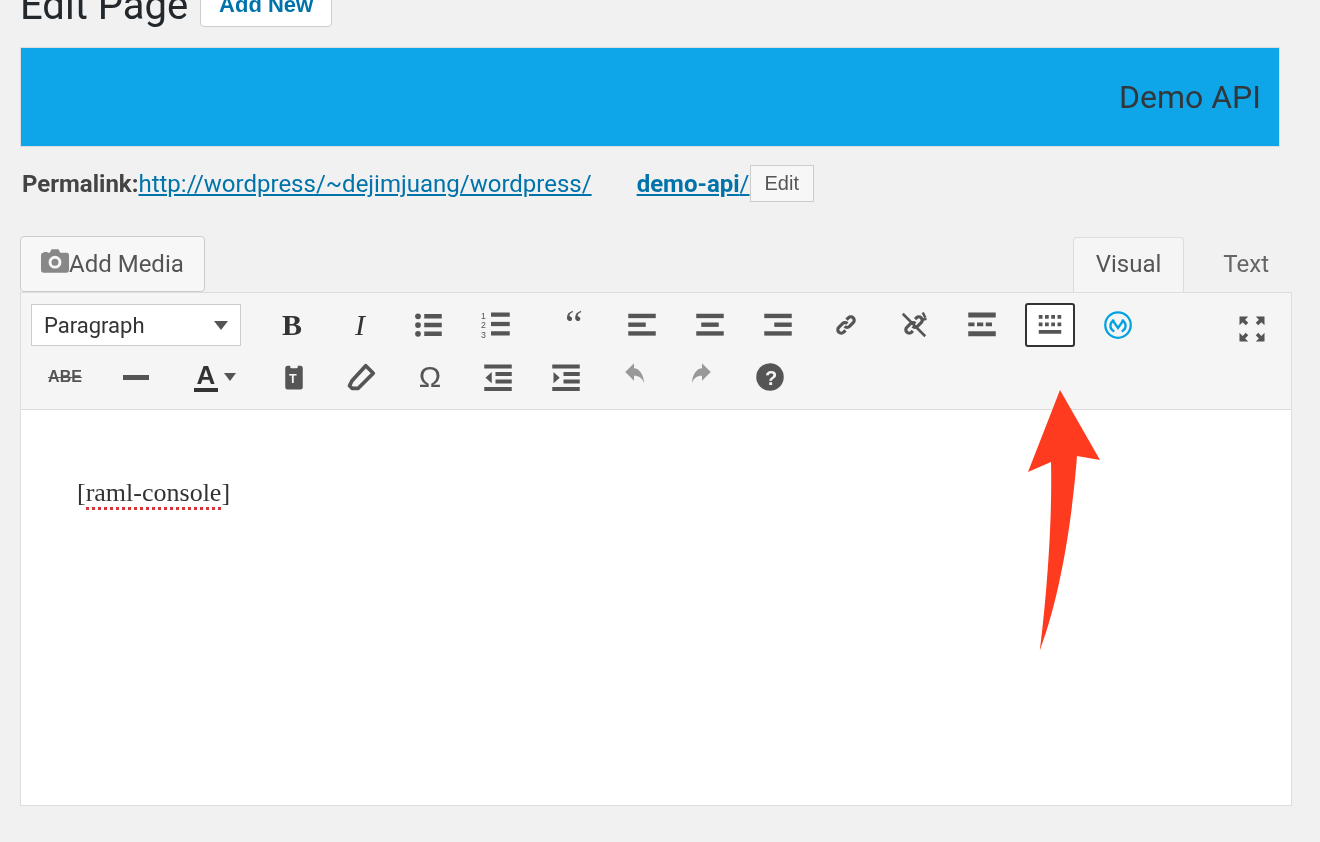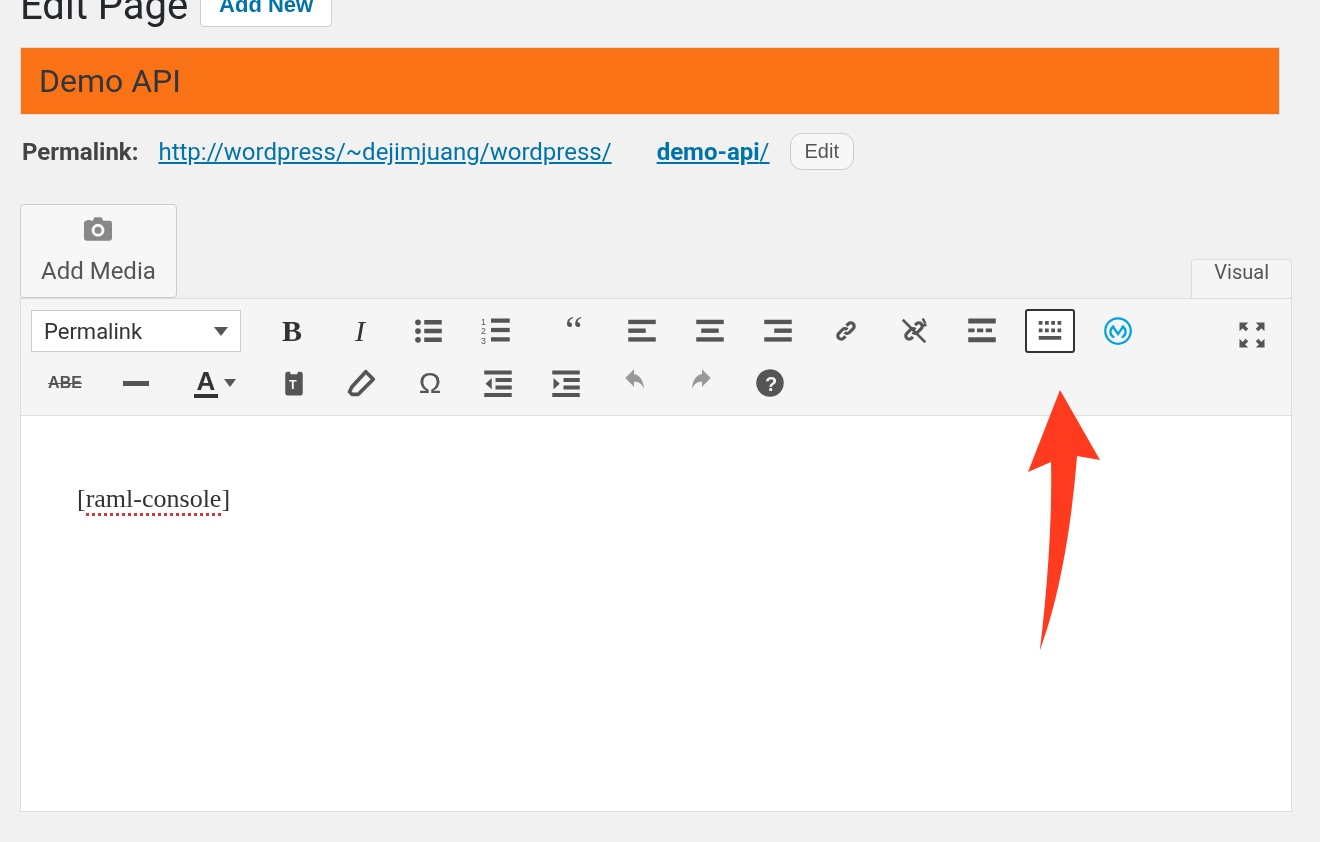--- a/index.html
+++ b/index.html
@@ -33,78 +33,78 @@
     font-weight: 600;
     padding: 8px 18px 10px;
     border-radius: 4px;
     cursor: pointer;
     line-height: 1;
   }
 
   .title-input {
     width: 1260px;
     font-size: 32px;
-    padding: 14px 18px;
+    padding: 30px 18px;
     border: 1px solid #ddd;
-    background: #f97316;
+    background: #0ea5e9;
     color: #32373c;
     outline: none;
     font-family: inherit;
+    text-align: right;
   }
 
   .permalink-row {
     margin: 18px 0 34px 2px;
     display: flex;
     align-items: center;
-    gap: 20px;
+    gap: 0;
     font-size: 24px;
     color: #555;
   }
   .permalink-row strong { font-weight: 700; color: #444; }
   .permalink-link {
     color: #0073aa;
     text-decoration: underline;
   }
   .permalink-slug { font-weight: 700; margin-left: 45px; }
   .edit-slug-btn {
     font-size: 20px;
     background: #f7f7f7;
     border: 1px solid #ccc;
-    border-radius: 12px;
+    border-radius: 0;
     padding: 6px 14px;
     color: #555;
     cursor: pointer;
   }
 
   .media-tabs-row {
     display: flex;
     align-items: flex-end;
     justify-content: space-between;
     width: 1272px;
   }
   .add-media-btn {
     display: inline-flex;
     align-items: center;
-    gap: 10px;
+    gap: 0;
     background: #f7f7f7;
     border: 1px solid #ccc;
     border-radius: 4px;
     padding: 12px 20px;
     font-size: 24px;
     color: #555;
     cursor: pointer;
     font-family: inherit;
-    flex-direction: column;
   }
   .add-media-btn svg { width: 28px; height: 24px; fill: #888; }
 
   .editor-tabs { display: flex; }
   .editor-tab {
-    padding: 0 22px 14px;
-    font-size: 20px;
+    padding: 12px 22px 14px;
+    font-size: 24px;
     color: #555;
     border: 1px solid transparent;
     border-bottom: none;
     cursor: pointer;
     background: transparent;
     font-family: inherit;
   }
   .editor-tab.active {
     background: #f5f5f5;
     border-color: #ddd;
@@ -223,28 +223,29 @@
       <span>
         <svg viewBox="0 0 24 20">
             <path d="M9 0h6l1.5 3H22a2 2 0 0 1 2 2v13a2 2 0 0 1-2 2H2a2 2 0 0 1-2-2V5a2 2 0 0 1 2-2h5.5L9 0zm3 5.5A5.5 5.5 0 1 0 12 16.5 5.5 5.5 0 0 0 12 5.5zm0 2.5a3 3 0 1 1 0 6 3 3 0 0 1 0-6z M20 16l2-2v4h-4l2-2z" fill="#888"></path>
             <path d="M2 3.5a1.2 1.2 0 0 1 1.2-1.2h1.6A1.2 1.2 0 0 1 6 3.5V5H2z" fill="#888"></path>
           </svg>
       </span>
       <span>Add Media</span>
     </button>
     <div class="editor-tabs">
       <button class="editor-tab active">Visual</button>
+      <button class="editor-tab text">Text</button>
     </div>
   </div>
 
   <div class="editor-box">
     <div class="toolbar">
       <div class="toolbar-row">
         <div class="format-select">
-          <span>Permalink</span>
+          <span>Paragraph</span>
           <span class="caret"></span>
         </div>
 
         <button class="tb-btn">
             <span class="txt-b">B</span>
           </button>
         <button class="tb-btn">
             <span class="txt-i">I</span>
           </button>
         <button class="tb-btn">

